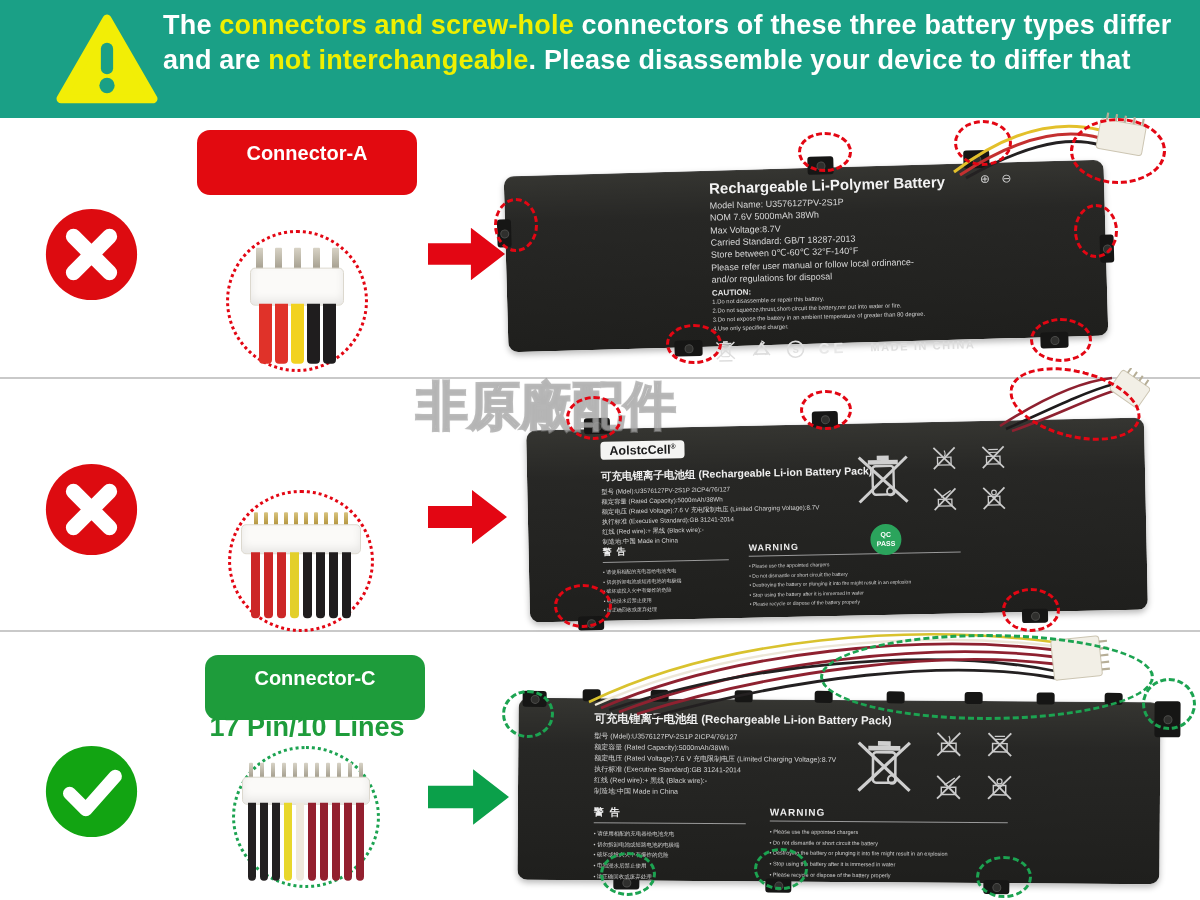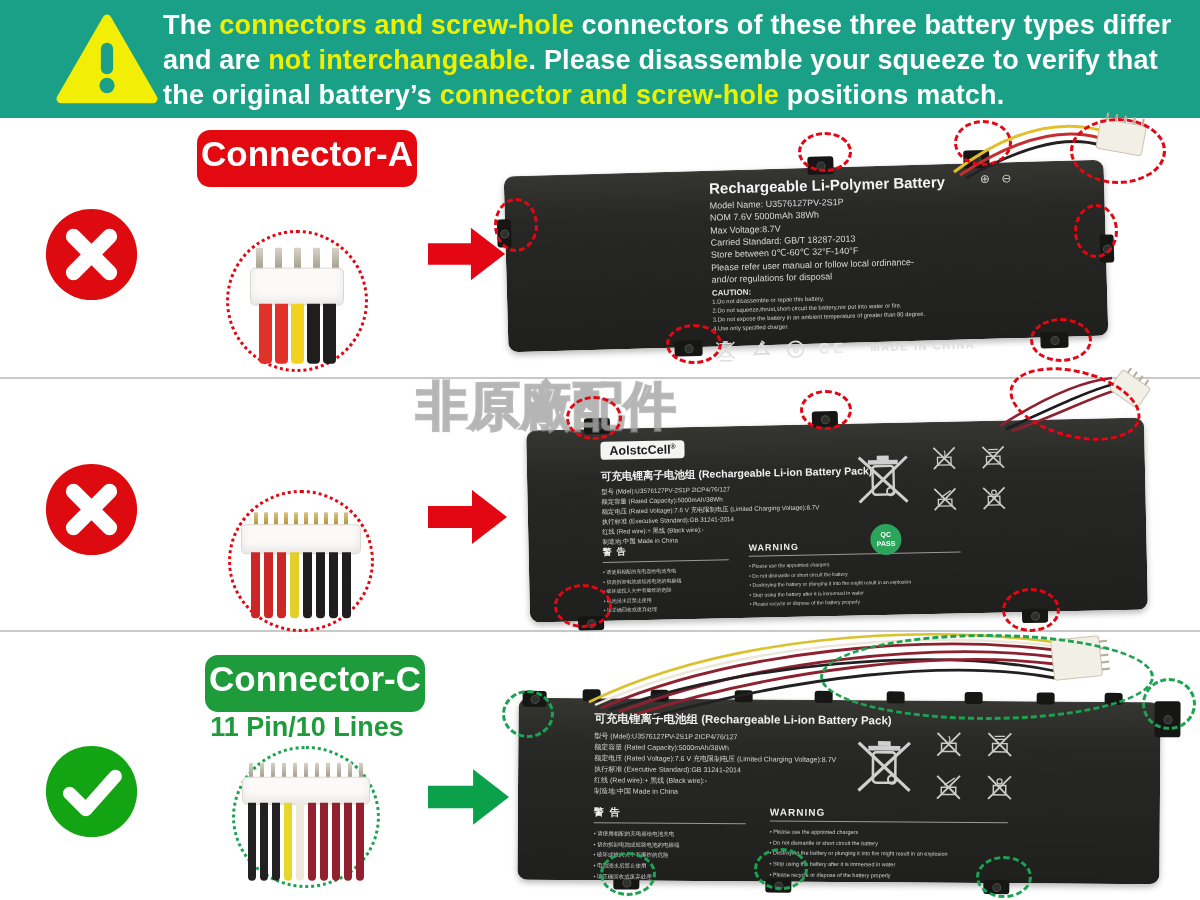--- a/index.html
+++ b/index.html
@@ -9,21 +9,21 @@
 
 
 .banner{position:absolute;left:0;top:0;width:1200px;height:118px;background:#1AA086}
 .tri{position:absolute;left:56px;top:14px;width:102px;height:92px}
 .btext{position:absolute;left:163px;top:8px;font-size:27px;font-weight:bold;color:#fff;line-height:35px;letter-spacing:.2px}
 .hl{color:#EFF000}
 
 .divider{position:absolute;left:0;width:1200px;height:2px;background:#C9C9C9}
 
 
-.badge{position:absolute;width:220px;height:57px;border-radius:13px;color:#fff;font-size:35px;font-weight:bold;text-align:center;line-height:47px}
+.badge{position:absolute;width:220px;height:65px;border-radius:13px;color:#fff;font-size:20px;font-weight:bold;text-align:center;line-height:47px}
 .badge.red{background:#E20A10}
 .badge.green{background:#1E9C3B}
 .pins-label{position:absolute;width:220px;text-align:center;font-size:27px;font-weight:bold}
 .pins-label.red{color:#E30613}
 .pins-label.green{color:#1E9C3B}
 .verdict{position:absolute;width:95px;height:95px}
 
 
 .conn-wrap{position:absolute}
 .ring{position:absolute;inset:0;border-radius:50%}
@@ -115,22 +115,21 @@
 <div class="page">
 
   <div class="banner">
     <svg class="tri" viewBox="0 0 100 90">
       <path d="M50 5 L95 83 H5 Z" fill="#F2EE06" stroke="#F2EE06" stroke-width="9" stroke-linejoin="round"></path>
       <rect x="44" y="28" width="12" height="31" rx="6" fill="#1AA086"></rect>
       <circle cx="50" cy="70" r="7.5" fill="#1AA086"></circle>
     </svg>
     <div class="btext">
       <div><span>The </span><span class="hl">connectors and screw-hole</span><span> connectors of these three battery types differ</span></div>
-      <div><span>and are </span><span class="hl">not interchangeable</span><span>. Please disassemble your squeeze to verify that</span></div>
-      <div><span>the original battery’s </span><span class="hl">connector and screw-hole</span><span> positions match.</span></div>
+      <div><span>and are </span><span class="hl">not interchangeable</span><span>. Please disassemble your device to differ that</span></div>
     </div>
   </div>
 
   <div class="divider" style="top:377px"></div>
   <div class="divider" style="top:630px"></div>
 
   <svg class="verdict" style="left:44px;top:207px" viewBox="0 0 100 100">
     <circle cx="50" cy="50" r="48" fill="#DD0B10"></circle>
     <path d="M31 31 L69 69 M69 31 L31 69" stroke="#fff" stroke-width="16" stroke-linecap="round"></path>
   </svg>
@@ -353,21 +352,21 @@
   <div class="mark red" style="left:800px;top:390px;width:52px;height:40px"></div>
   <div class="mark red" style="left:1008px;top:370px;width:134px;height:68px;transform:rotate(14deg)"></div>
   <div class="mark red" style="left:554px;top:584px;width:58px;height:44px"></div>
   <div class="mark red" style="left:1002px;top:588px;width:58px;height:44px"></div>
 
   <svg class="verdict" style="left:44px;top:744px" viewBox="0 0 100 100">
     <circle cx="50" cy="50" r="48" fill="#12A412"></circle>
     <path d="M27 52 L44 69 L75 34" stroke="#fff" stroke-width="14" fill="none" stroke-linecap="round" stroke-linejoin="round"></path>
   </svg>
   <div class="badge green" style="left:205px;top:655px">Connector-C</div>
-  <div class="pins-label green" style="left:197px;top:712px">11 Pin/10 Lines</div>
+  <div class="pins-label green" style="left:197px;top:712px">17 Pin/10 Lines</div>
 
   <div class="conn-wrap" style="left:232px;top:746px;width:148px;height:142px">
     <div class="ring green"></div>
     <div class="conn conn-c">
       <div class="pins">
           <div class="pin"></div>
           <div class="pin"></div>
           <div class="pin"></div>
           <div class="pin"></div>
           <div class="pin"></div>

